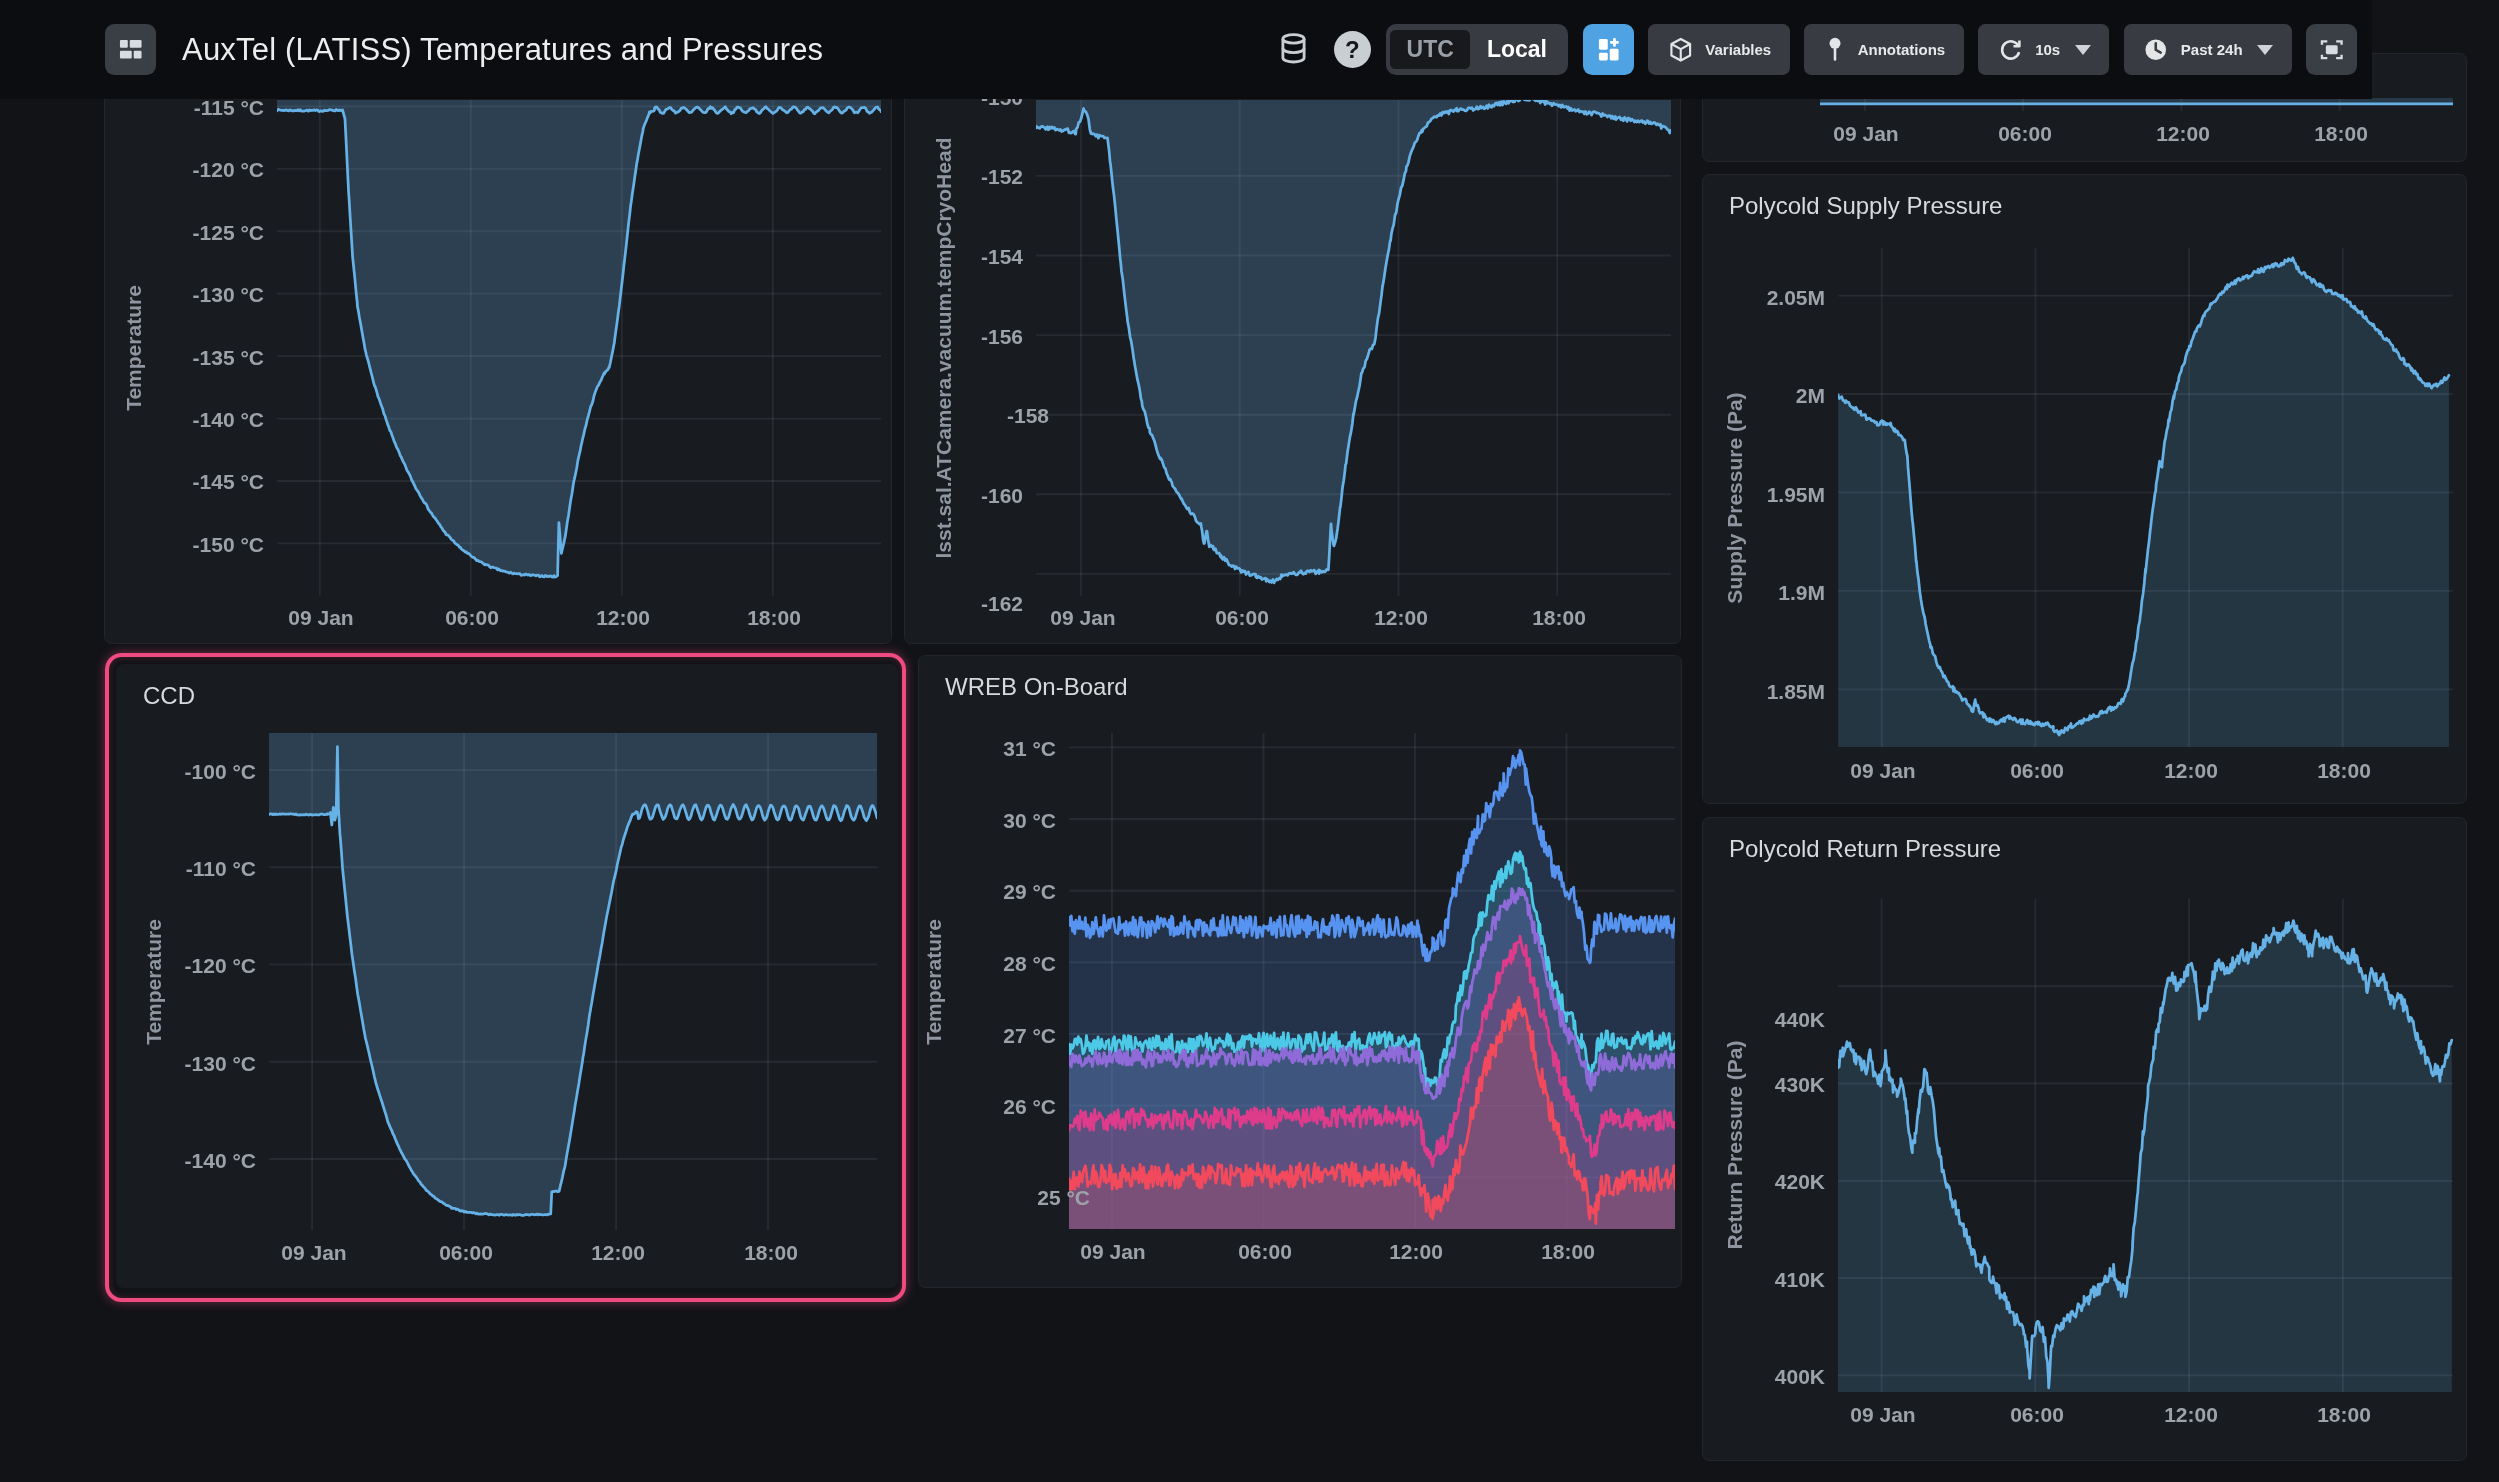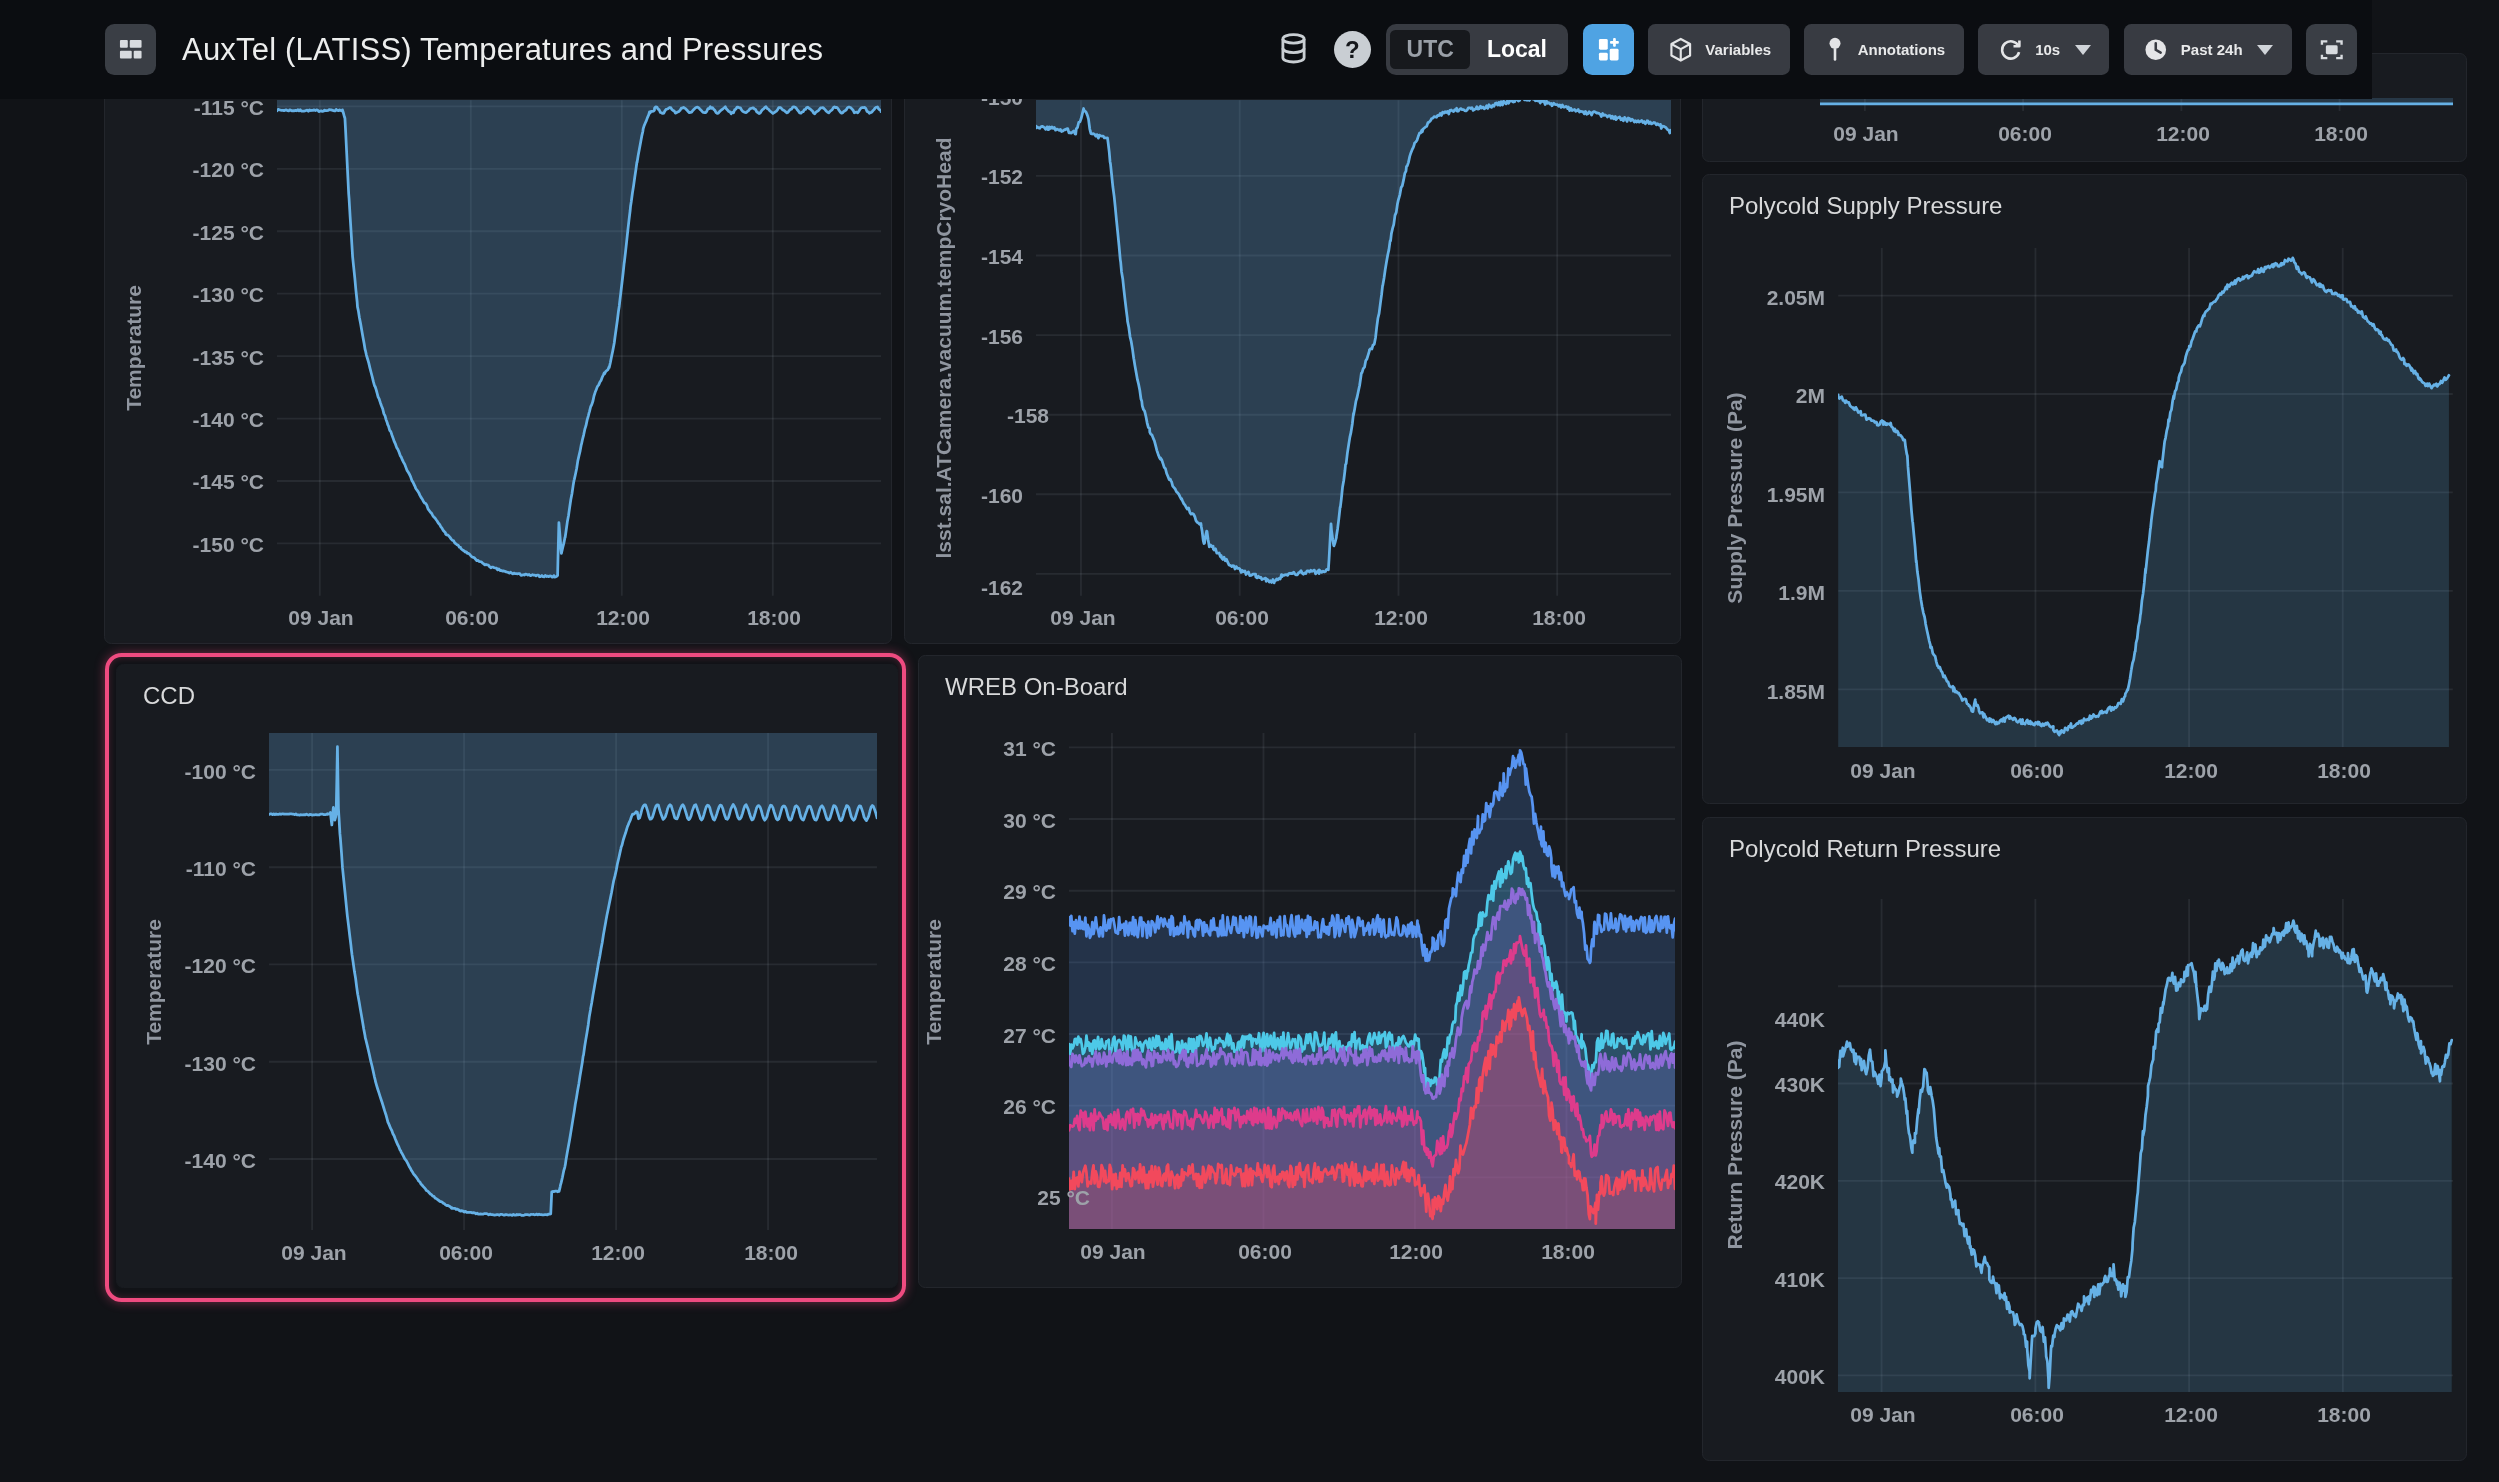--- a/index.html
+++ b/index.html
@@ -92,21 +92,21 @@
         <line x1="568.0" y1="0" x2="568.0" y2="540" stroke="rgba(204,208,220,0.09)" stroke-width="2"></line>
         <path d="M0.0,28.2L0.0,30.4L1.3,29.1L2.7,30.1L4.0,30.6L5.3,28.9L6.7,28.5L8.0,29.0L9.3,30.0L10.6,31.8L12.0,29.0L13.3,32.1L14.4,31.6L14.6,29.0L16.0,30.7L17.3,29.0L18.6,30.5L20.0,29.7L21.3,32.6L22.6,31.4L24.0,32.0L25.3,32.8L26.6,31.8L27.9,34.1L29.3,33.6L30.6,32.3L31.7,31.8L31.9,32.2L33.3,31.2L34.6,30.9L35.9,35.5L37.3,35.2L38.6,35.9L39.9,34.5L41.3,33.5L42.6,36.7L43.3,36.9L43.9,31.1L45.2,29.8L46.6,24.0L47.9,23.6L49.2,20.0L50.6,14.3L51.9,9.0L51.9,10.9L53.2,11.5L54.6,13.1L55.9,16.2L56.2,17.1L57.2,20.6L58.6,31.3L59.1,33.5L59.9,36.4L61.2,36.8L62.5,36.3L63.9,37.2L65.2,39.1L66.3,38.4L66.5,37.4L67.9,41.3L69.2,38.0L70.5,38.8L71.9,39.1L73.2,39.1L74.5,41.1L75.9,40.9L77.2,41.5L77.9,41.1L78.5,45.5L79.8,56.3L80.7,66.9L81.2,69.6L82.5,82.0L83.8,94.6L85.2,105.1L86.5,117.8L86.5,118.2L87.8,131.7L89.2,145.5L90.5,158.8L91.8,173.4L92.3,176.7L93.2,186.9L94.5,194.5L95.8,206.7L97.1,218.1L98.5,229.8L99.5,237.5L99.8,241.2L101.1,247.4L102.5,257.8L103.8,263.1L105.1,271.0L106.5,281.5L106.7,282.3L107.8,289.2L109.1,296.5L110.5,304.2L111.8,309.5L113.1,316.1L114.4,325.6L115.3,328.1L115.8,332.9L117.1,337.0L118.4,338.8L119.8,344.6L121.1,351.5L122.4,356.5L123.8,357.8L124.0,361.6L125.1,364.0L126.4,364.7L127.8,368.5L129.1,371.4L130.4,376.3L131.7,381.5L133.1,385.7L134.4,389.1L135.5,391.2L135.7,389.7L137.1,392.1L138.4,396.0L139.7,400.1L141.1,401.6L142.4,406.8L143.7,409.8L145.1,413.4L146.4,412.9L147.0,414.9L147.7,415.6L149.0,420.6L150.4,422.2L151.7,423.6L153.0,426.7L154.4,427.8L155.7,429.5L157.0,432.3L158.4,434.8L158.6,434.0L159.7,436.7L161.0,439.6L162.4,441.3L163.7,443.7L165.0,445.6L166.3,444.3L167.7,449.2L169.0,451.0L170.1,450.2L170.3,450.4L171.7,451.2L173.0,453.6L174.3,458.2L175.7,460.0L177.0,460.7L178.3,462.1L179.7,461.3L180.2,465.0L181.0,469.3L182.3,480.2L183.1,483.1L183.6,482.8L185.0,473.8L186.0,469.6L186.3,469.7L187.6,479.2L188.9,486.8L189.0,486.0L190.3,484.7L191.6,486.5L193.0,485.9L193.2,489.0L194.3,490.2L195.6,488.7L197.0,493.6L198.3,493.5L199.6,493.4L200.9,497.3L201.8,496.2L202.3,498.9L203.6,500.4L204.9,498.0L206.3,501.8L207.6,500.2L208.9,503.4L210.3,506.4L211.6,506.9L212.9,507.6L213.4,508.3L214.3,507.2L215.6,507.4L216.9,510.8L218.2,508.2L219.6,510.1L220.9,510.1L222.2,510.8L223.6,514.6L224.9,513.8L224.9,512.4L226.2,513.6L227.6,512.9L228.9,516.8L230.2,515.1L231.6,514.1L232.9,518.0L234.2,517.9L235.5,517.1L236.9,516.4L238.2,516.3L239.3,516.3L239.5,519.5L240.9,520.5L242.2,518.7L243.5,520.3L244.9,519.8L246.2,522.3L247.5,521.6L248.9,521.2L250.2,520.7L250.8,524.3L251.5,521.8L252.8,522.7L254.2,525.1L255.5,523.6L256.8,525.5L258.2,522.3L259.5,526.0L259.5,525.2L260.8,523.8L262.2,521.6L263.5,522.7L264.8,521.0L266.2,521.7L267.5,516.9L268.1,519.3L268.8,517.5L270.1,517.9L271.5,517.2L272.8,516.9L274.1,517.8L275.5,515.9L276.8,515.4L278.1,516.0L279.5,515.2L279.7,515.7L280.8,514.2L282.1,516.3L283.5,517.3L284.8,517.3L286.1,515.0L287.4,514.5L288.8,512.7L290.1,515.4L291.4,516.5L292.8,515.1L294.1,515.9L294.1,515.2L295.4,512.8L296.8,512.9L298.1,514.2L299.4,512.1L300.8,513.5L302.1,512.7L303.4,512.0L304.7,516.1L306.1,514.2L307.4,512.6L308.5,515.9L308.7,511.9L310.1,513.5L311.4,514.5L312.7,513.1L314.1,514.0L315.4,513.6L316.7,511.3L318.1,510.8L318.6,511.8L319.4,499.4L320.7,475.1L321.5,461.6L322.0,468.4L323.4,479.0L324.4,485.1L324.7,485.7L326.0,481.7L327.3,476.8L327.4,475.1L328.7,466.9L330.0,456.3L331.4,443.5L331.6,444.0L332.7,434.9L334.0,422.1L335.4,414.1L336.7,403.5L337.3,397.0L338.0,396.1L339.3,384.8L340.7,375.8L342.0,367.4L343.3,361.7L344.7,352.8L346.0,341.3L346.0,343.4L347.3,336.2L348.7,327.8L350.0,323.4L351.3,317.2L352.7,310.6L354.0,301.7L354.6,297.3L355.3,296.8L356.6,292.5L358.0,290.9L359.3,284.0L360.6,282.0L362.0,277.4L363.3,273.1L363.3,272.1L364.6,270.8L366.0,271.1L367.3,266.7L368.6,265.9L369.1,263.5L370.0,258.8L371.3,247.3L372.6,237.6L373.9,232.2L375.3,221.4L376.6,211.9L377.7,201.9L377.9,202.0L379.3,193.7L380.6,184.5L381.9,176.5L383.3,168.6L384.6,162.8L385.9,153.2L386.4,153.2L387.3,145.3L388.6,139.6L389.9,135.3L391.2,125.5L392.6,122.2L393.9,113.1L395.0,108.0L395.2,107.7L396.6,102.5L397.9,95.2L399.2,93.1L400.6,86.8L401.9,79.8L403.2,77.3L403.7,72.3L404.6,71.5L405.9,67.7L407.2,61.5L408.5,57.4L409.9,53.9L411.2,51.3L412.3,48.0L412.5,46.6L413.9,45.5L415.2,43.6L416.5,39.6L417.9,35.9L419.2,35.5L420.5,32.6L421.0,34.4L421.9,31.3L423.2,30.2L424.5,29.1L425.8,28.3L427.2,24.3L428.5,23.9L429.6,22.6L429.8,22.6L431.2,19.9L432.5,19.6L433.8,17.9L435.2,18.2L436.5,18.6L437.8,16.4L439.2,16.7L440.5,14.4L441.1,16.1L441.8,16.6L443.1,13.0L444.5,14.0L445.8,12.5L447.1,13.5L448.5,12.1L449.8,15.0L451.1,11.0L452.5,10.6L453.8,11.7L455.1,12.4L456.5,10.2L457.8,11.2L458.4,8.7L459.1,12.0L460.4,11.8L461.8,9.7L463.1,9.1L464.4,10.3L465.8,10.1L467.1,11.3L468.4,11.7L469.8,10.8L471.1,8.3L472.4,8.2L473.8,9.0L475.1,8.0L476.4,11.1L477.7,10.2L479.1,9.6L480.4,7.1L481.5,8.1L481.7,9.7L483.1,9.3L484.4,6.5L485.7,8.5L487.1,7.4L488.4,9.4L489.7,8.5L491.1,6.0L492.4,8.8L493.7,4.9L495.0,6.8L496.4,7.8L497.7,5.4L499.0,6.6L500.4,3.6L501.7,2.9L503.0,5.2L504.4,2.3L504.6,5.2L505.7,5.5L507.0,1.6L508.4,5.2L509.7,1.1L511.0,2.8L512.3,4.0L513.7,0.6L515.0,3.3L516.3,1.0L517.7,0.2L519.0,1.1L520.3,2.0L521.7,1.5L521.9,-1.4L523.0,-0.9L524.3,-0.5L525.7,1.0L527.0,0.2L528.3,-3.1L529.6,-2.5L531.0,-2.8L532.3,-0.5L533.4,-0.4L533.6,-1.3L535.0,0.0L536.3,-1.7L537.6,0.2L539.0,-1.7L540.3,-2.0L541.6,-1.2L543.0,-0.9L544.3,0.5L544.9,-0.5L545.6,0.1L546.9,0.8L548.3,0.6L549.6,3.0L550.9,0.2L552.3,1.5L553.6,1.0L554.9,4.6L556.3,0.9L557.6,3.3L558.9,2.7L560.3,4.3L561.6,3.6L562.3,6.0L562.9,5.3L564.2,3.3L565.6,4.5L566.9,4.9L568.2,4.7L569.6,6.5L570.9,5.1L572.2,7.8L573.6,5.2L574.9,7.4L576.2,7.6L577.6,6.7L578.9,7.6L579.5,9.2L580.2,7.4L581.5,11.3L582.9,8.8L584.2,11.2L585.5,10.6L586.9,10.0L588.2,12.0L589.5,11.4L590.9,10.1L592.2,12.8L593.5,12.0L594.9,12.3L596.2,13.0L596.8,12.7L597.5,14.8L598.8,12.2L600.2,15.3L601.5,14.8L602.8,12.6L604.2,13.6L605.5,16.1L606.8,13.0L608.2,12.3L609.5,12.8L610.8,14.0L612.2,13.9L613.5,14.3L614.2,14.8L614.8,15.2L616.1,17.8L617.5,14.5L618.8,16.5L620.1,16.0L621.5,16.8L622.8,18.2L624.1,16.7L625.5,16.7L626.8,19.7L628.1,17.3L629.5,20.3L630.8,19.9L631.4,17.7L632.1,21.1L633.4,19.4L634.8,19.0L636.1,18.2L637.4,21.3L638.8,19.9L640.1,22.4L641.4,18.7L642.8,20.4L644.1,23.1L645.4,19.3L646.8,19.9L648.1,22.5L648.8,21.2L649.4,20.7L650.7,21.6L652.1,23.8L653.4,22.4L654.7,23.8L656.1,22.2L657.4,23.8L658.7,23.0L660.1,22.1L661.4,24.3L662.7,23.2L664.1,25.6L665.4,23.7L666.0,22.3L666.7,22.5L668.0,25.3L669.4,23.7L670.7,25.8L672.0,25.2L673.4,24.2L674.7,24.7L676.0,26.8L677.4,25.5L678.7,27.0L680.0,27.4L680.5,26.3L681.4,30.8L682.7,28.1L684.0,28.4L685.3,29.1L686.7,30.0L688.0,31.9L689.3,32.4L690.7,35.8L692.0,32.6L692.0,33.2L692.0,-4L0.0,-4Z" fill="#66b1e6" fill-opacity="0.25" stroke="none"></path>
         <path d="M0.0,28.2L0.0,30.4L1.3,29.1L2.7,30.1L4.0,30.6L5.3,28.9L6.7,28.5L8.0,29.0L9.3,30.0L10.6,31.8L12.0,29.0L13.3,32.1L14.4,31.6L14.6,29.0L16.0,30.7L17.3,29.0L18.6,30.5L20.0,29.7L21.3,32.6L22.6,31.4L24.0,32.0L25.3,32.8L26.6,31.8L27.9,34.1L29.3,33.6L30.6,32.3L31.7,31.8L31.9,32.2L33.3,31.2L34.6,30.9L35.9,35.5L37.3,35.2L38.6,35.9L39.9,34.5L41.3,33.5L42.6,36.7L43.3,36.9L43.9,31.1L45.2,29.8L46.6,24.0L47.9,23.6L49.2,20.0L50.6,14.3L51.9,9.0L51.9,10.9L53.2,11.5L54.6,13.1L55.9,16.2L56.2,17.1L57.2,20.6L58.6,31.3L59.1,33.5L59.9,36.4L61.2,36.8L62.5,36.3L63.9,37.2L65.2,39.1L66.3,38.4L66.5,37.4L67.9,41.3L69.2,38.0L70.5,38.8L71.9,39.1L73.2,39.1L74.5,41.1L75.9,40.9L77.2,41.5L77.9,41.1L78.5,45.5L79.8,56.3L80.7,66.9L81.2,69.6L82.5,82.0L83.8,94.6L85.2,105.1L86.5,117.8L86.5,118.2L87.8,131.7L89.2,145.5L90.5,158.8L91.8,173.4L92.3,176.7L93.2,186.9L94.5,194.5L95.8,206.7L97.1,218.1L98.5,229.8L99.5,237.5L99.8,241.2L101.1,247.4L102.5,257.8L103.8,263.1L105.1,271.0L106.5,281.5L106.7,282.3L107.8,289.2L109.1,296.5L110.5,304.2L111.8,309.5L113.1,316.1L114.4,325.6L115.3,328.1L115.8,332.9L117.1,337.0L118.4,338.8L119.8,344.6L121.1,351.5L122.4,356.5L123.8,357.8L124.0,361.6L125.1,364.0L126.4,364.7L127.8,368.5L129.1,371.4L130.4,376.3L131.7,381.5L133.1,385.7L134.4,389.1L135.5,391.2L135.7,389.7L137.1,392.1L138.4,396.0L139.7,400.1L141.1,401.6L142.4,406.8L143.7,409.8L145.1,413.4L146.4,412.9L147.0,414.9L147.7,415.6L149.0,420.6L150.4,422.2L151.7,423.6L153.0,426.7L154.4,427.8L155.7,429.5L157.0,432.3L158.4,434.8L158.6,434.0L159.7,436.7L161.0,439.6L162.4,441.3L163.7,443.7L165.0,445.6L166.3,444.3L167.7,449.2L169.0,451.0L170.1,450.2L170.3,450.4L171.7,451.2L173.0,453.6L174.3,458.2L175.7,460.0L177.0,460.7L178.3,462.1L179.7,461.3L180.2,465.0L181.0,469.3L182.3,480.2L183.1,483.1L183.6,482.8L185.0,473.8L186.0,469.6L186.3,469.7L187.6,479.2L188.9,486.8L189.0,486.0L190.3,484.7L191.6,486.5L193.0,485.9L193.2,489.0L194.3,490.2L195.6,488.7L197.0,493.6L198.3,493.5L199.6,493.4L200.9,497.3L201.8,496.2L202.3,498.9L203.6,500.4L204.9,498.0L206.3,501.8L207.6,500.2L208.9,503.4L210.3,506.4L211.6,506.9L212.9,507.6L213.4,508.3L214.3,507.2L215.6,507.4L216.9,510.8L218.2,508.2L219.6,510.1L220.9,510.1L222.2,510.8L223.6,514.6L224.9,513.8L224.9,512.4L226.2,513.6L227.6,512.9L228.9,516.8L230.2,515.1L231.6,514.1L232.9,518.0L234.2,517.9L235.5,517.1L236.9,516.4L238.2,516.3L239.3,516.3L239.5,519.5L240.9,520.5L242.2,518.7L243.5,520.3L244.9,519.8L246.2,522.3L247.5,521.6L248.9,521.2L250.2,520.7L250.8,524.3L251.5,521.8L252.8,522.7L254.2,525.1L255.5,523.6L256.8,525.5L258.2,522.3L259.5,526.0L259.5,525.2L260.8,523.8L262.2,521.6L263.5,522.7L264.8,521.0L266.2,521.7L267.5,516.9L268.1,519.3L268.8,517.5L270.1,517.9L271.5,517.2L272.8,516.9L274.1,517.8L275.5,515.9L276.8,515.4L278.1,516.0L279.5,515.2L279.7,515.7L280.8,514.2L282.1,516.3L283.5,517.3L284.8,517.3L286.1,515.0L287.4,514.5L288.8,512.7L290.1,515.4L291.4,516.5L292.8,515.1L294.1,515.9L294.1,515.2L295.4,512.8L296.8,512.9L298.1,514.2L299.4,512.1L300.8,513.5L302.1,512.7L303.4,512.0L304.7,516.1L306.1,514.2L307.4,512.6L308.5,515.9L308.7,511.9L310.1,513.5L311.4,514.5L312.7,513.1L314.1,514.0L315.4,513.6L316.7,511.3L318.1,510.8L318.6,511.8L319.4,499.4L320.7,475.1L321.5,461.6L322.0,468.4L323.4,479.0L324.4,485.1L324.7,485.7L326.0,481.7L327.3,476.8L327.4,475.1L328.7,466.9L330.0,456.3L331.4,443.5L331.6,444.0L332.7,434.9L334.0,422.1L335.4,414.1L336.7,403.5L337.3,397.0L338.0,396.1L339.3,384.8L340.7,375.8L342.0,367.4L343.3,361.7L344.7,352.8L346.0,341.3L346.0,343.4L347.3,336.2L348.7,327.8L350.0,323.4L351.3,317.2L352.7,310.6L354.0,301.7L354.6,297.3L355.3,296.8L356.6,292.5L358.0,290.9L359.3,284.0L360.6,282.0L362.0,277.4L363.3,273.1L363.3,272.1L364.6,270.8L366.0,271.1L367.3,266.7L368.6,265.9L369.1,263.5L370.0,258.8L371.3,247.3L372.6,237.6L373.9,232.2L375.3,221.4L376.6,211.9L377.7,201.9L377.9,202.0L379.3,193.7L380.6,184.5L381.9,176.5L383.3,168.6L384.6,162.8L385.9,153.2L386.4,153.2L387.3,145.3L388.6,139.6L389.9,135.3L391.2,125.5L392.6,122.2L393.9,113.1L395.0,108.0L395.2,107.7L396.6,102.5L397.9,95.2L399.2,93.1L400.6,86.8L401.9,79.8L403.2,77.3L403.7,72.3L404.6,71.5L405.9,67.7L407.2,61.5L408.5,57.4L409.9,53.9L411.2,51.3L412.3,48.0L412.5,46.6L413.9,45.5L415.2,43.6L416.5,39.6L417.9,35.9L419.2,35.5L420.5,32.6L421.0,34.4L421.9,31.3L423.2,30.2L424.5,29.1L425.8,28.3L427.2,24.3L428.5,23.9L429.6,22.6L429.8,22.6L431.2,19.9L432.5,19.6L433.8,17.9L435.2,18.2L436.5,18.6L437.8,16.4L439.2,16.7L440.5,14.4L441.1,16.1L441.8,16.6L443.1,13.0L444.5,14.0L445.8,12.5L447.1,13.5L448.5,12.1L449.8,15.0L451.1,11.0L452.5,10.6L453.8,11.7L455.1,12.4L456.5,10.2L457.8,11.2L458.4,8.7L459.1,12.0L460.4,11.8L461.8,9.7L463.1,9.1L464.4,10.3L465.8,10.1L467.1,11.3L468.4,11.7L469.8,10.8L471.1,8.3L472.4,8.2L473.8,9.0L475.1,8.0L476.4,11.1L477.7,10.2L479.1,9.6L480.4,7.1L481.5,8.1L481.7,9.7L483.1,9.3L484.4,6.5L485.7,8.5L487.1,7.4L488.4,9.4L489.7,8.5L491.1,6.0L492.4,8.8L493.7,4.9L495.0,6.8L496.4,7.8L497.7,5.4L499.0,6.6L500.4,3.6L501.7,2.9L503.0,5.2L504.4,2.3L504.6,5.2L505.7,5.5L507.0,1.6L508.4,5.2L509.7,1.1L511.0,2.8L512.3,4.0L513.7,0.6L515.0,3.3L516.3,1.0L517.7,0.2L519.0,1.1L520.3,2.0L521.7,1.5L521.9,-1.4L523.0,-0.9L524.3,-0.5L525.7,1.0L527.0,0.2L528.3,-3.1L529.6,-2.5L531.0,-2.8L532.3,-0.5L533.4,-0.4L533.6,-1.3L535.0,0.0L536.3,-1.7L537.6,0.2L539.0,-1.7L540.3,-2.0L541.6,-1.2L543.0,-0.9L544.3,0.5L544.9,-0.5L545.6,0.1L546.9,0.8L548.3,0.6L549.6,3.0L550.9,0.2L552.3,1.5L553.6,1.0L554.9,4.6L556.3,0.9L557.6,3.3L558.9,2.7L560.3,4.3L561.6,3.6L562.3,6.0L562.9,5.3L564.2,3.3L565.6,4.5L566.9,4.9L568.2,4.7L569.6,6.5L570.9,5.1L572.2,7.8L573.6,5.2L574.9,7.4L576.2,7.6L577.6,6.7L578.9,7.6L579.5,9.2L580.2,7.4L581.5,11.3L582.9,8.8L584.2,11.2L585.5,10.6L586.9,10.0L588.2,12.0L589.5,11.4L590.9,10.1L592.2,12.8L593.5,12.0L594.9,12.3L596.2,13.0L596.8,12.7L597.5,14.8L598.8,12.2L600.2,15.3L601.5,14.8L602.8,12.6L604.2,13.6L605.5,16.1L606.8,13.0L608.2,12.3L609.5,12.8L610.8,14.0L612.2,13.9L613.5,14.3L614.2,14.8L614.8,15.2L616.1,17.8L617.5,14.5L618.8,16.5L620.1,16.0L621.5,16.8L622.8,18.2L624.1,16.7L625.5,16.7L626.8,19.7L628.1,17.3L629.5,20.3L630.8,19.9L631.4,17.7L632.1,21.1L633.4,19.4L634.8,19.0L636.1,18.2L637.4,21.3L638.8,19.9L640.1,22.4L641.4,18.7L642.8,20.4L644.1,23.1L645.4,19.3L646.8,19.9L648.1,22.5L648.8,21.2L649.4,20.7L650.7,21.6L652.1,23.8L653.4,22.4L654.7,23.8L656.1,22.2L657.4,23.8L658.7,23.0L660.1,22.1L661.4,24.3L662.7,23.2L664.1,25.6L665.4,23.7L666.0,22.3L666.7,22.5L668.0,25.3L669.4,23.7L670.7,25.8L672.0,25.2L673.4,24.2L674.7,24.7L676.0,26.8L677.4,25.5L678.7,27.0L680.0,27.4L680.5,26.3L681.4,30.8L682.7,28.1L684.0,28.4L685.3,29.1L686.7,30.0L688.0,31.9L689.3,32.4L690.7,35.8L692.0,32.6L692.0,33.2" fill="none" stroke="#66b1e6" stroke-width="3" stroke-linejoin="round" stroke-linecap="round"></path>
       </svg>
   <div class="ytick" style="left: 118px; top: 44px;">-150</div>
       <div class="ytick" style="left: 118px; top: 123px;">-152</div>
       <div class="ytick" style="left: 118px; top: 203px;">-154</div>
       <div class="ytick" style="left: 118px; top: 283px;">-156</div>
       <div class="ytick" style="left: 102px; top: 362px; margin-left: 42px;">-158</div>
       <div class="ytick" style="left: 118px; top: 442px;">-160</div>
-      <div class="ytick" style="left: 118px; top: 534px;">-162</div>
+      <div class="ytick" style="left: 118px; top: 550px;">-162</div>
       <div class="xtick" style="left: 178px; top: 552px;">09 Jan</div>
       <div class="xtick" style="left: 337px; top: 552px;">06:00</div>
       <div class="xtick" style="left: 496px; top: 552px;">12:00</div>
       <div class="xtick" style="left: 654px; top: 552px;">18:00</div>
     </div>
 
   <div class="panel" style="left:1702px;top:53px;width:763px;height:107px;">
     <svg class="plot" width="633" height="13" style="left:117px;top:44px;" viewBox="0 0 690 14">
         <line x1="48.9" y1="0" x2="48.9" y2="14" stroke="rgba(204,208,220,0.09)" stroke-width="2"></line>
         <line x1="221.4" y1="0" x2="221.4" y2="14" stroke="rgba(204,208,220,0.09)" stroke-width="2"></line>

